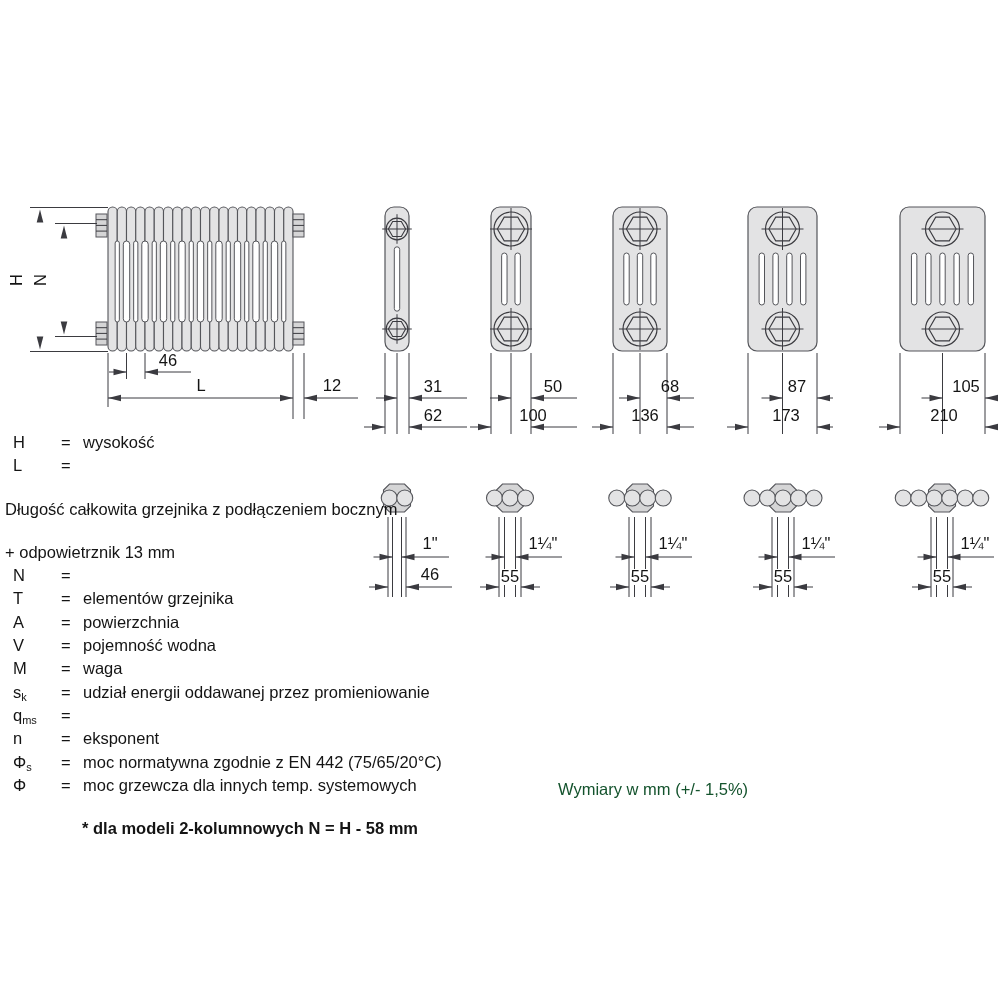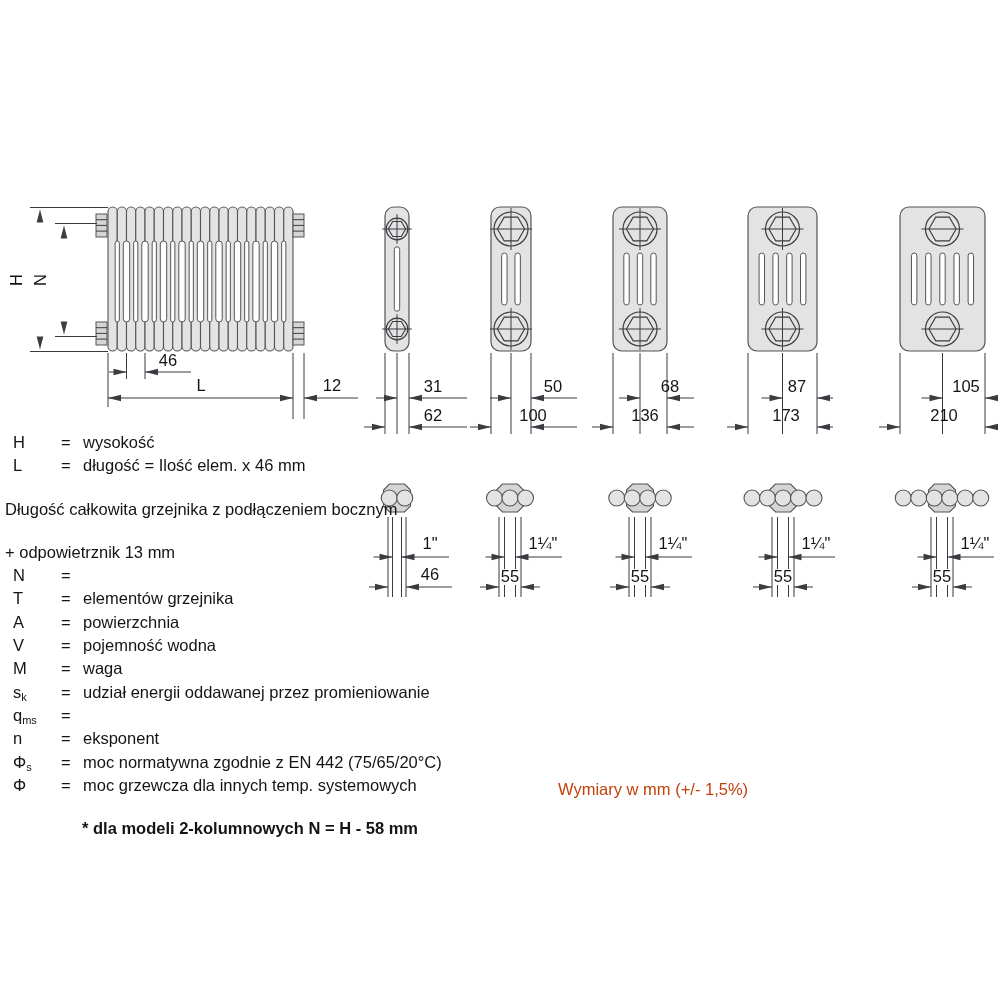--- a/index.html
+++ b/index.html
@@ -9,21 +9,21 @@
   #dwg text{font-family:"Liberation Sans",sans-serif;font-size:16.5px;fill:#141414;}
   #legend{position:absolute;left:0;top:431px;width:490px;font-size:16.5px;
           line-height:23.3px;color:#141414;}
   .lrow{height:23.3px;white-space:nowrap;display:flex;}
   .lrow.block{display:block;padding-left:5px;margin-top:20px;}
   .sym{display:inline-block;width:48px;padding-left:13px;flex:none;}
   .eq{display:inline-block;width:22px;flex:none;}
   .txt{flex:none;}
   .lsub{font-size:11px;vertical-align:-3px;}
   .note{padding-left:77px;font-weight:bold;}
-  #footer{position:absolute;left:558px;top:780px;font-size:16.5px;color:#c2410c;}
+  #footer{position:absolute;left:558px;top:780px;font-size:16.5px;color:#14532d;}
 </style>
 </head>
 <body>
 
 <div id="page">
   <svg id="dwg" width="1000" height="1000" viewBox="0 0 1000 1000">
       <g>
         <rect x="108" y="207" width="9.25" height="144" rx="4.6" fill="#e3e3e4" stroke="#54555a" stroke-width="1.1"></rect>
         <rect x="117.25" y="207" width="9.25" height="144" rx="4.6" fill="#e3e3e4" stroke="#54555a" stroke-width="1.1"></rect>
         <rect x="126.5" y="207" width="9.25" height="144" rx="4.6" fill="#e3e3e4" stroke="#54555a" stroke-width="1.1"></rect>
@@ -352,21 +352,20 @@
     </svg>
   <div id="legend">
       <div class="lrow">
         <span class="sym"><span>H</span></span>
         <span class="eq">=</span>
         <span class="txt">wysokość</span>
       </div>
       <div class="lrow">
         <span class="sym"><span>L</span></span>
         <span class="eq">=</span>
-        <span class="txt">długość = Ilość elem. x 46 mm</span>
       </div>
       <div class="lrow block"><span>Długość całkowita grzejnika z podłączeniem bocznym</span></div>
       <div class="lrow block"><span>+ odpowietrznik 13 mm</span></div>
       <div class="lrow">
         <span class="sym"><span>N</span></span>
         <span class="eq">=</span>
       </div>
       <div class="lrow">
         <span class="sym"><span>T</span></span>
         <span class="eq">=</span>

